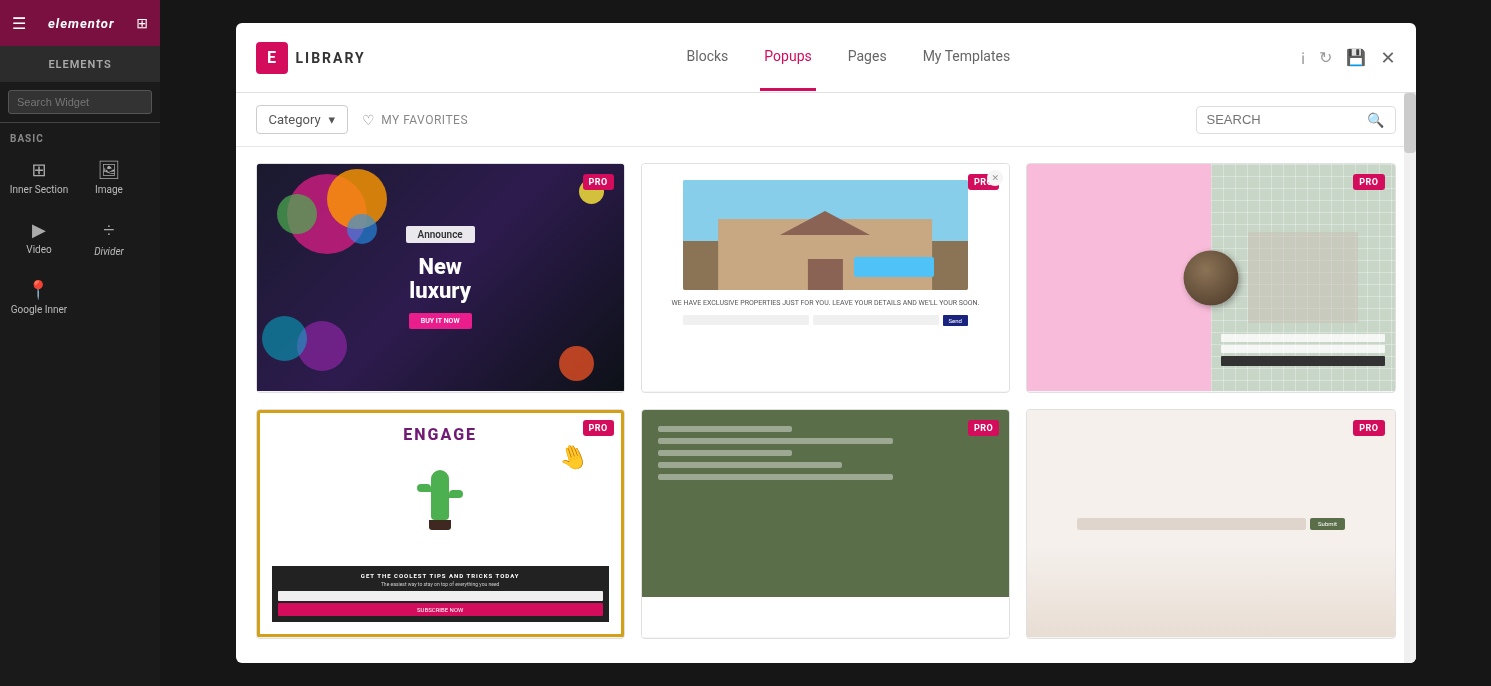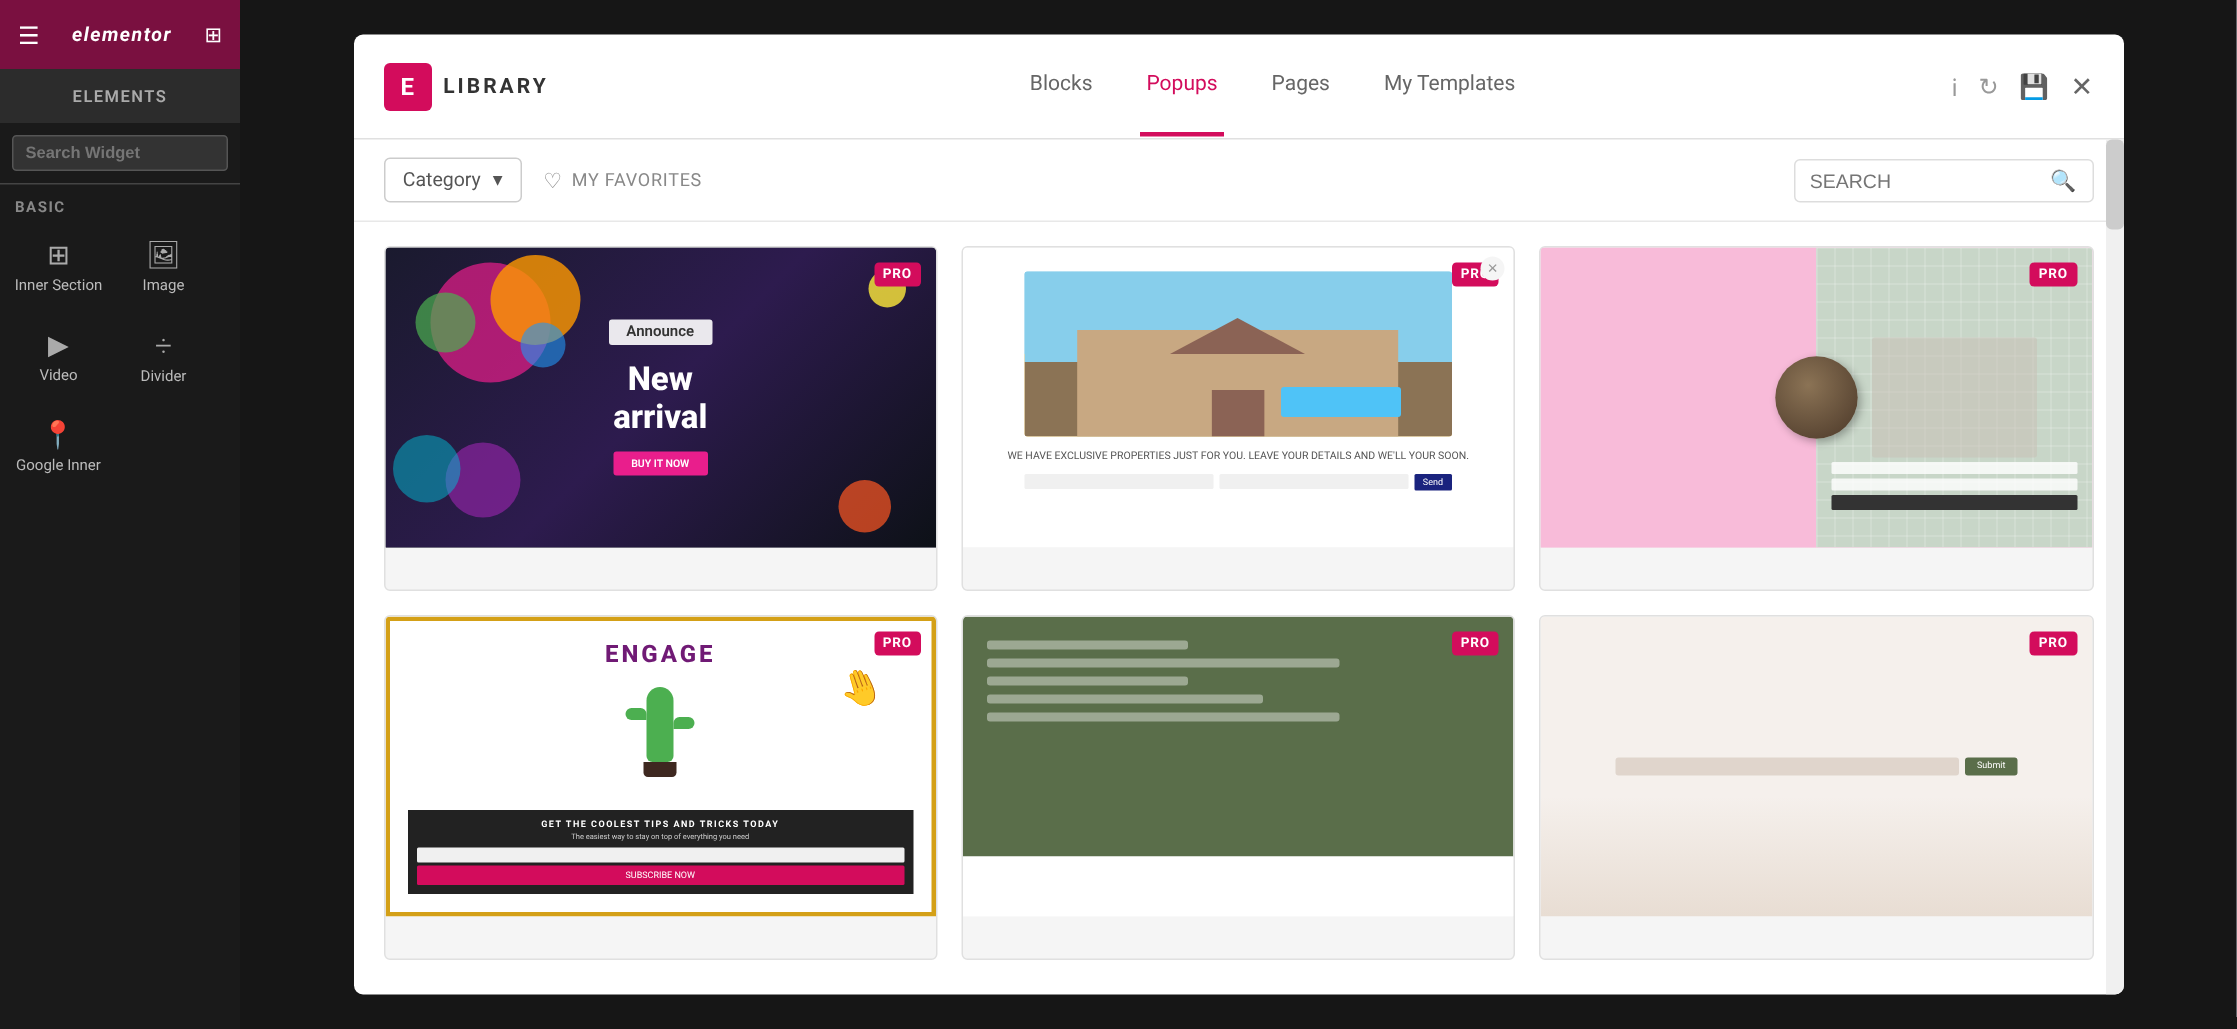--- a/index.html
+++ b/index.html
@@ -319,21 +319,21 @@
       font-size: 9px;
       font-weight: 700;
       padding: 3px 6px;
       border-radius: 3px;
       letter-spacing: 0.5px;
       z-index: 2;
     }
 
     .template-preview {
       width: 100%;
-      height: 200px;
+      height: 227px;
       overflow: hidden;
       display: flex;
       align-items: center;
       justify-content: center;
       position: relative;
     }
 
     
     .template-1 {
       background: #1a1a2e;
@@ -759,39 +759,39 @@
   <div class="sidebar">
     <div class="sidebar-header">
       <span class="hamburger-icon">☰</span>
       <span class="elementor-logo">elementor</span>
       <span class="grid-icon">⊞</span>
     </div>
     <div class="sidebar-tabs">
       <span class="sidebar-tab-label">ELEMENTS</span>
     </div>
     <div class="sidebar-search">
-      <input type="text" style="outline: none; font-weight: bold;" placeholder="Search Widget">
+      <input type="text" style="outline: none;" placeholder="Search Widget">
     </div>
     <div class="sidebar-section-label">BASIC</div>
     <div class="sidebar-items">
       <div class="sidebar-item">
         <span class="sidebar-item-icon">⊞</span>
         <span style="font-size:10px;color:#bbb;">Inner Section</span>
       </div>
       <div class="sidebar-item">
         <span class="sidebar-item-icon">🖼</span>
         <span style="font-size:10px;color:#bbb;">Image</span>
       </div>
       <div class="sidebar-item">
         <span class="sidebar-item-icon">▶</span>
         <span style="font-size:10px;color:#bbb;">Video</span>
       </div>
       <div class="sidebar-item">
         <span class="sidebar-item-icon" style="font-size:20px;font-weight:300;">÷</span>
-        <span style="font-size:10px;color:#bbb;">Divider</span>
+        <span style="font-size:10px;color:#bbb;font-style:italic;">Divider</span>
       </div>
       <div class="sidebar-item">
         <span class="sidebar-item-icon">📍</span>
         <span style="font-size:10px;color:#bbb;">Google Inner</span>
       </div>
     </div>
   </div>
 
   <div class="modal-overlay">
     <div class="modal">
@@ -843,21 +843,21 @@
                   <div style="position:absolute;width:40px;height:40px;background:#4caf50;border-radius:50%;top:30px;left:20px;opacity:0.7;"></div>
                   <div style="position:absolute;width:30px;height:30px;background:#2196f3;border-radius:50%;top:50px;left:90px;opacity:0.6;"></div>
                   <div style="position:absolute;width:50px;height:50px;background:#9c27b0;border-radius:50%;bottom:20px;left:40px;opacity:0.6;"></div>
                   <div style="position:absolute;width:35px;height:35px;background:#ff5722;border-radius:50%;bottom:10px;right:30px;opacity:0.7;"></div>
                   <div style="position:absolute;width:25px;height:25px;background:#ffeb3b;border-radius:50%;top:15px;right:20px;opacity:0.8;"></div>
                   <div style="position:absolute;width:45px;height:45px;background:#00bcd4;border-radius:50%;bottom:30px;left:5px;opacity:0.5;"></div>
                 </div>
                 <div class="t1-announce-bar">Announce</div>
                 <div class="t1-title">
                   <span>New</span><br>
-                  <span>arrival</span>
+                  <span>luxury</span>
                 </div>
                 <div class="t1-btn">BUY IT NOW</div>
               </div>
             </div>
           </div>
 
           <div class="template-card">
             <span class="pro-badge">PRO</span>
             <div class="template-close-x">✕</div>
             <div class="template-preview template-2">

